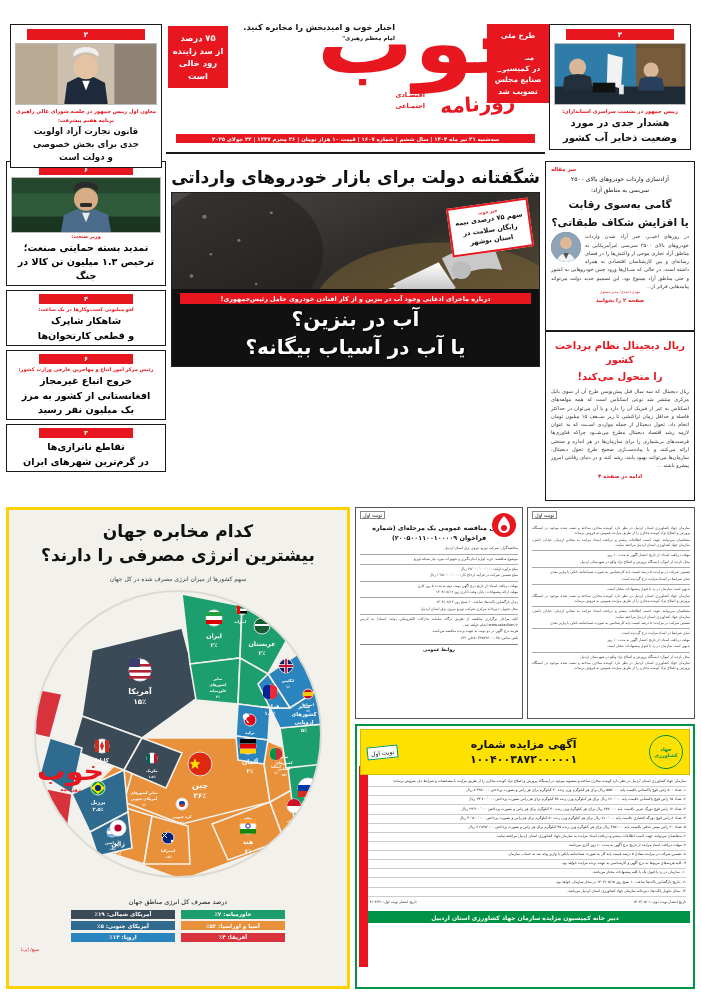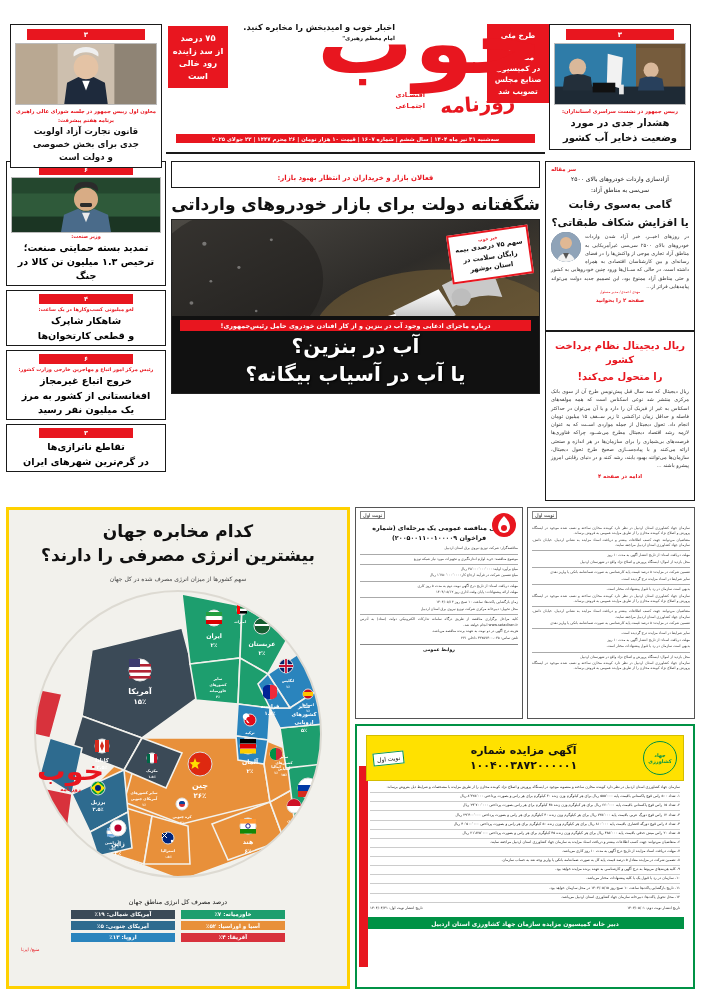--- a/index.html
+++ b/index.html
@@ -107,21 +107,21 @@
   .tender-box { border:1px solid #555; padding:4px; flex:1; position:relative; overflow:hidden; }
   .tbadge { position:absolute; top:3px; left:4px; font-size:5px; border:0.5px solid #888; padding:0 2px; color:#111;}
   .t-title { font-size:6.4px; font-weight:bold; text-align:center; color:#111; line-height:1.5; margin-bottom:3px; }
   .t-logo { width:26px; height:26px; position:absolute; top:4px; right:5px; }
   .t-text { font-size:3.5px; color:#333; line-height:1.52; text-align:justify; }
   .t-text p { margin-bottom:1.2px; }
   .t-sep { border-top:0.5px solid #aaa; margin:2px 0; }
   .t-foot { font-size:4.6px; color:#111; text-align:center; border-top:1px solid #888; margin-top:3px; padding-top:2px; font-weight:bold;}
 
   .auction {
-    border:2px solid #009245; background:#fff; flex:1; position:relative; overflow:hidden; padding:9px;
+    border:2px solid #009245; background:#fff; flex:1; position:relative; overflow:hidden; padding:3px;
   }
   .auc-head { background:#ffe100; border:1px solid #d4bd00; display:flex; align-items:center; padding:5px 6px; position:relative; }
   .auc-seal { width:34px; height:34px; border-radius:50%; border:1.5px solid #009245; display:flex; align-items:center; justify-content:center; flex-shrink:0; }
   .auc-seal span { font-size:5px; color:#009245; font-weight:bold; text-align:center; line-height:1.2;}
   .auc-t { flex:1; text-align:center; }
   .auc-t1 { font-size:11px; font-weight:bold; color:#111; }
   .auc-t2 { font-size:11px; font-weight:bold; color:#111; letter-spacing:0.5px; margin-top:2px;}
   .auc-nobat { border:1px solid #009245; color:#111; font-size:6px; padding:2px 3px; transform:rotate(-6deg); background:#fff; }
   .auc-body { font-size:3.6px; line-height:1.6; color:#222; text-align:justify; padding:3px 4px; }
   .auc-body .ln { border-bottom:0.4px solid #ccc; padding:1.2px 0; }
@@ -263,23 +263,20 @@
 
       <div class="art-box" style="flex:1;">
         <div class="art-title red">ریال دیجیتال نظام پرداخت کشور</div>
         <div class="art-title red">را متحول می‌کند!</div>
         <div class="art-body">ریال دیجیتال که سه سال قبل پیش‌نویس طرح آن از سوی بانک مرکزی منتشر شد نوعی اسکناس است که همه مولفه‌های اسکناس به غیر از فیزیک آن را دارد و با آن می‌توان در حداکثر فاصله و حداقل زمان تراکنشی تا زیر ســقف ۱۵ میلیون تومان انجام داد. تحول دیجیتال از جمله مواردی اســت که به عنوان لازمه رشد اقتصاد دیجیتال مطرح می‌شــود چراکه فناوری‌ها فرصت‌های بی‌شماری را برای سازمان‌ها در هر اندازه و صنعتی ارائه می‌کنند و با پیاده‌ســازی صحیح طرح تحول دیجیتال، سازمان‌ها می‌توانند بهبود یابند، رشد کنند و در دنیای رقابتی امروز پیشرو باشند ...</div>
         <div class="art-more">ادامه در صفحه ۴</div>
       </div>
     </div>
 
     <div class="col-center">
-      <div class="lead-kicker-box">
-        <span class="lead-kicker">فعالان بازار و خریداران در انتظار بهبود بازار:</span>
-      </div>
       <div class="lead-title">شگفتانه دولت برای بازار خودروهای وارداتی</div>
 
       <div class="lead-photo">
         <svg width="100%" height="100%" viewBox="0 0 340 175" preserveAspectRatio="none">
           <defs>
             <linearGradient id="bgg" x1="0" y1="0" x2="1" y2="1">
               <stop offset="0%" stop-color="#4d4a45"></stop>
               <stop offset="45%" stop-color="#2e2c29"></stop>
               <stop offset="100%" stop-color="#6b5a3c"></stop>
             </linearGradient>

